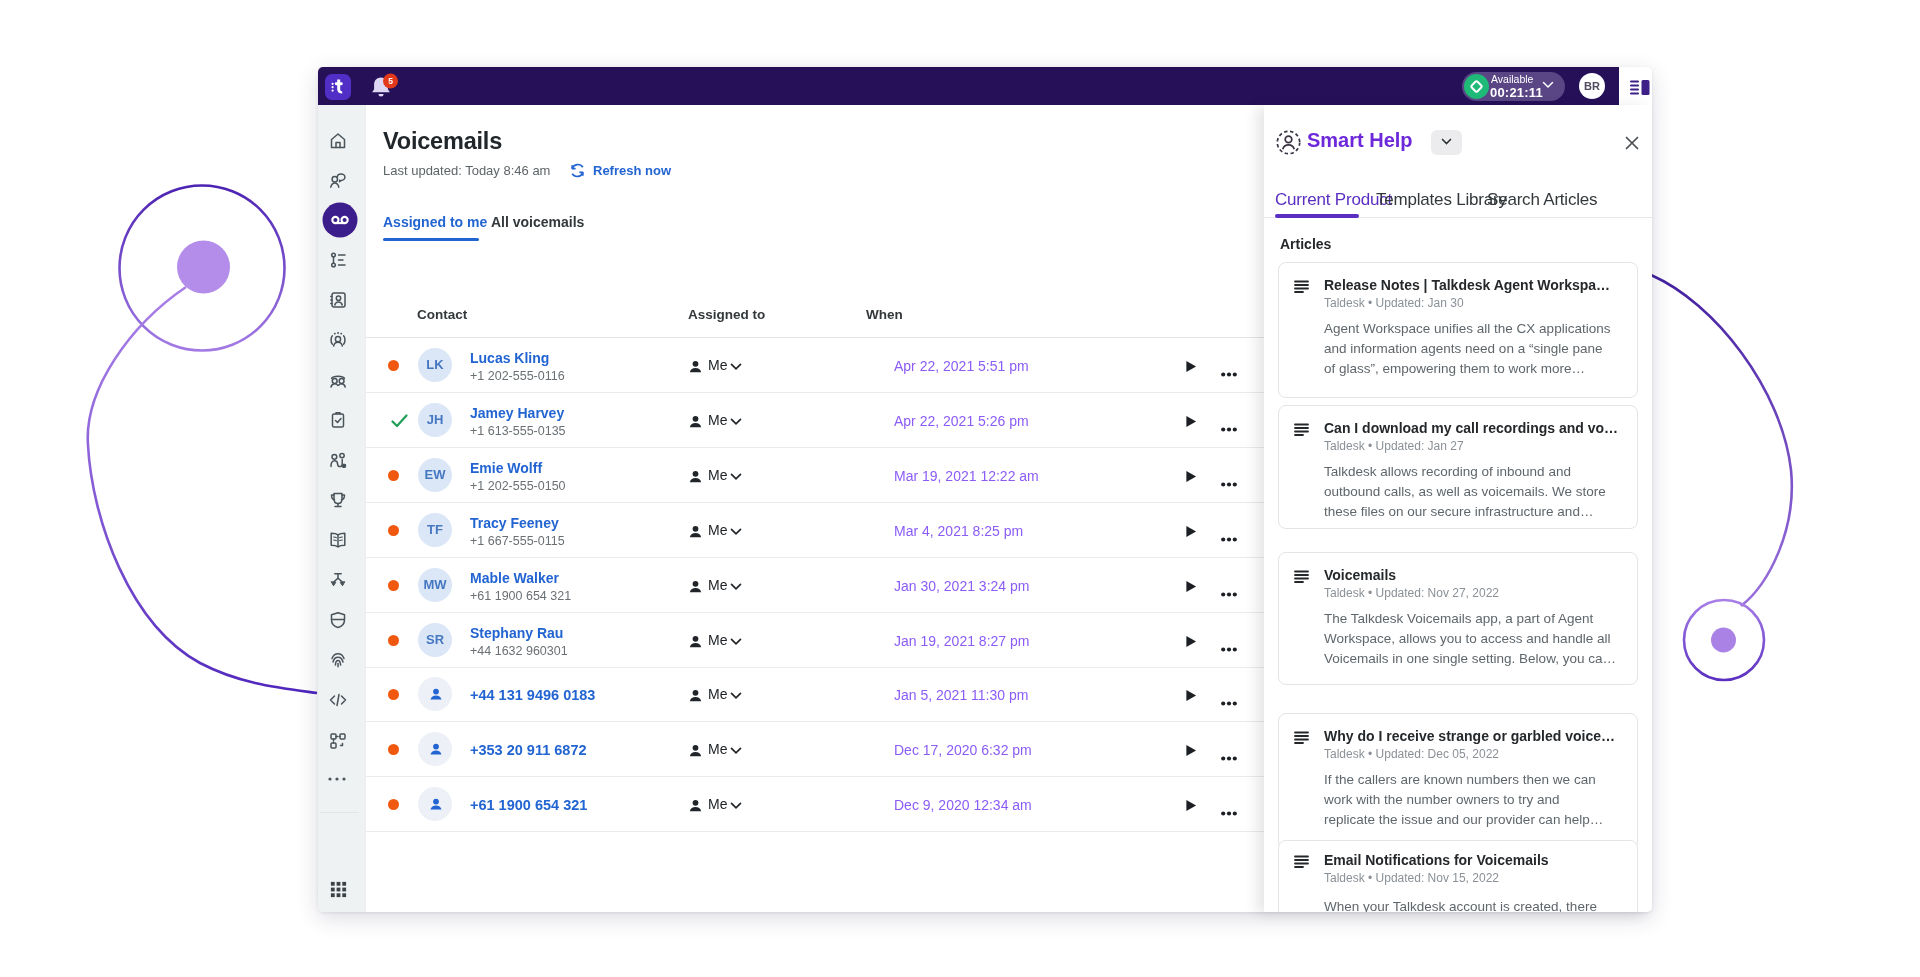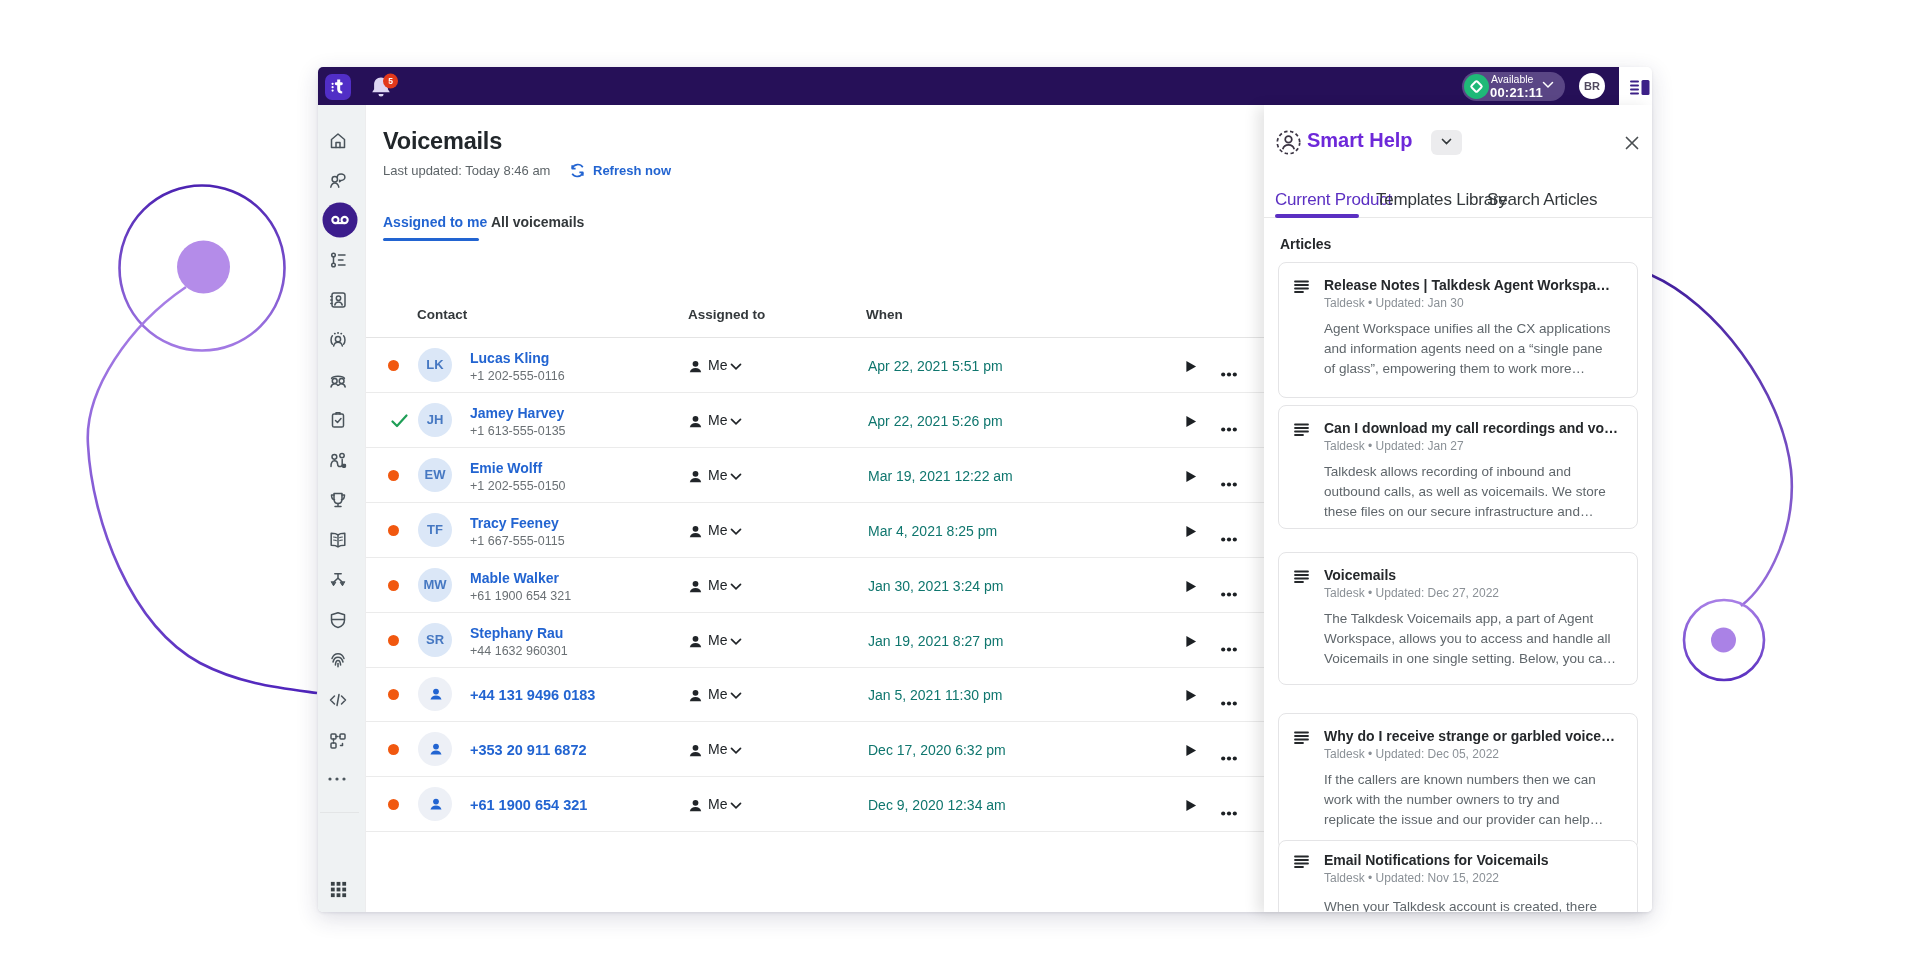--- a/index.html
+++ b/index.html
@@ -20,21 +20,21 @@
 #underl { position:absolute; left:17px; top:133px; width:96px; height:3px; background:#2264d1; border-radius:2px; }
 #vmbar { position:absolute; left:0; top:137px; width:898px; height:47px; background:#fafafa; border-top:1px solid #ececec; border-bottom:1px solid #ececec; }
 #thead { position:absolute; left:0; top:184px; width:898px; height:49px; border-bottom:1px solid #e4e4e4; font-size:13.5px; font-weight:bold; color:#33383b; }
 .row { position:absolute; left:0; width:898px; height:55px; border-bottom:1px solid #ebebeb; }
 .dot { position:absolute; left:22px; top:22px; width:11px; height:11px; border-radius:50%; background:#f1580f; }
 .ava { position:absolute; left:52px; top:10px; width:34px; height:34px; border-radius:50%; background:#dbe7f7; color:#4678c2; font-size:13px; font-weight:bold; text-align:center; line-height:34px; }
 .nm { position:absolute; left:104px; top:12px; font-size:14px; font-weight:bold; color:#2264d1; }
 .ph { position:absolute; left:104px; top:31px; font-size:12.5px; color:#6a7074; }
 .ph2 { position:absolute; left:104px; top:19.5px; font-size:14.5px; font-weight:bold; color:#2264d1; }
 .me { position:absolute; left:322px; top:19px; }
-.when { position:absolute; left:502px; top:20px; font-size:14px; color:#0f766e; }
+.when { position:absolute; left:528px; top:20px; font-size:14px; color:#8b5cf6; }
 .play { position:absolute; left:819px; top:21px; }
 .dots3 { position:absolute; left:855px; top:25px; }
 #panel { position:absolute; left:946px; top:38px; width:388px; height:807px; background:#fff; box-shadow:-7px 2px 14px rgba(0,0,0,0.10); overflow:hidden; border-radius:0 0 5px 0; }
 #ph-title { position:absolute; left:43px; top:24px; font-size:20px; font-weight:bold; color:#6d28d9; }
 #ph-drop { position:absolute; left:167px; top:25px; width:31px; height:25px; background:#ececee; border-radius:6px; }
 .ptab { position:absolute; top:85px; font-size:17px; font-weight:normal; color:#33383b; letter-spacing:-0.2px; }
 #ptabline { position:absolute; left:0; top:112px; width:388px; height:1px; background:#e8e8e8; }
 #punder { position:absolute; left:11px; top:109px; width:84px; height:3.5px; background:#5b2fc2; border-radius:2px; }
 #articles { position:absolute; left:16px; top:131px; font-size:14px; font-weight:bold; color:#25282b; }
 .card { position:absolute; left:14px; width:360px; border:1px solid #e4e4e6; border-radius:8px; background:#fff; }
@@ -516,21 +516,21 @@
             </svg></span>
           <div class="ct">Can I download my call recordings and vo…</div>
           <div class="cs">Taldesk • Updated: Jan 27</div>
           <div class="cb">Talkdesk allows recording of inbound and<br>outbound calls, as well as voicemails. We store<br>these files on our secure infrastructure and…</div>
         </div>
         <div class="card" style="top:447px;height:133px;">
           <span class="cico"><svg width="15" height="13" viewBox="0 0 15 13" stroke="#25282b" stroke-width="1.8" stroke-linecap="round">
               <path d="M1 1.5 H14 M1 5 H14 M1 8.5 H14 M1 12 H9"></path>
             </svg></span>
           <div class="ct">Voicemails</div>
-          <div class="cs">Taldesk • Updated: Dec 27, 2022</div>
+          <div class="cs">Taldesk • Updated: Nov 27, 2022</div>
           <div class="cb">The Talkdesk Voicemails app, a part of Agent<br>Workspace, allows you to access and handle all<br>Voicemails in one single setting. Below, you ca…</div>
         </div>
         <div class="card" style="top:588px;height:137px;margin-top:20px;">
           <span class="cico"><svg width="15" height="13" viewBox="0 0 15 13" stroke="#25282b" stroke-width="1.8" stroke-linecap="round">
               <path d="M1 1.5 H14 M1 5 H14 M1 8.5 H14 M1 12 H9"></path>
             </svg></span>
           <div class="ct">Why do I receive strange or garbled voice…</div>
           <div class="cs">Taldesk • Updated: Dec 05, 2022</div>
           <div class="cb">If the callers are known numbers then we can<br>work with the number owners to try and<br>replicate the issue and our provider can help…</div>
         </div>

